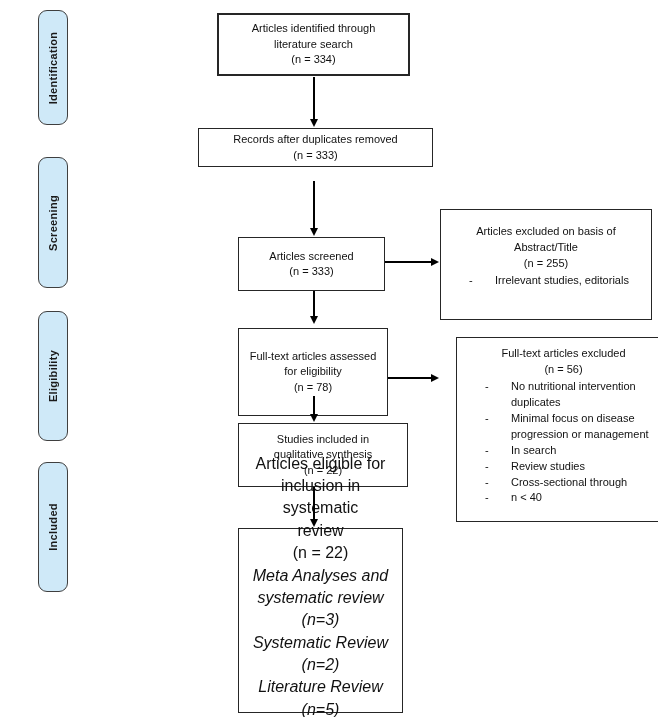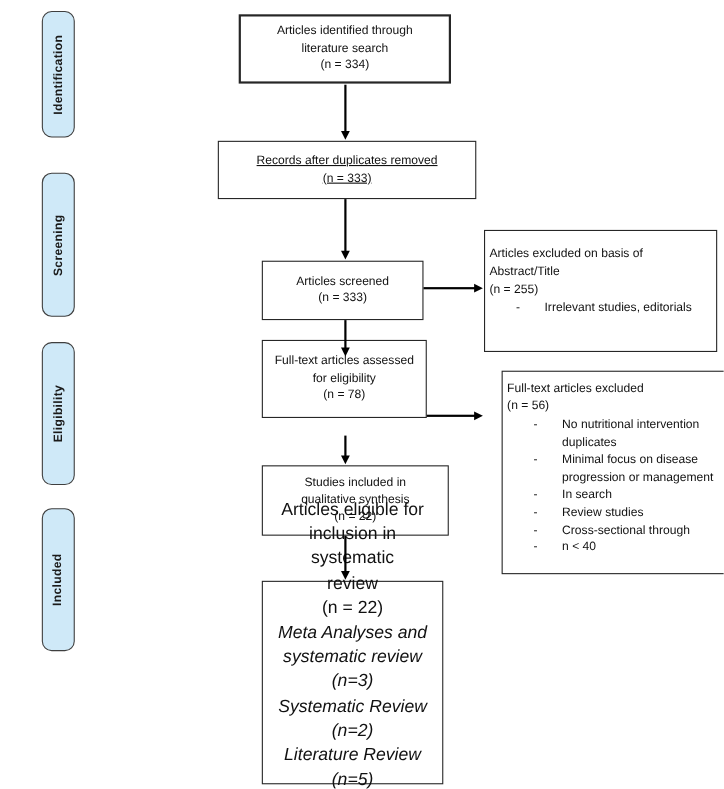--- a/index.html
+++ b/index.html
@@ -10,21 +10,21 @@
     display:flex;align-items:center;justify-content:center;box-sizing:border-box;}
   .stage-label span{transform:rotate(-90deg);white-space:nowrap;
     font-weight:bold;font-size:11px;letter-spacing:.3px;color:#1a1a1a;}
   .fbox{position:absolute;background:#fff;border:1.8px solid #262626;
     box-sizing:border-box;display:flex;flex-direction:column;
     align-items:center;justify-content:center;text-align:center;
     font-size:11px;line-height:1.4;padding:4px 6px;}
   .fbox .pre{white-space:pre-line;}
   .rbox{position:absolute;background:#fff;border:1.5px solid #262626;
     box-sizing:border-box;font-size:11px;line-height:1.45;padding:6px 4px;}
-  .rbox .rtitle{white-space:pre-line;}
+  .rbox .rtitle{text-align:center;white-space:pre-line;}
   .blist{margin-top:1px;}
   .brow{display:flex;align-items:flex-start;padding-left:24px;}
   .bdash{width:26px;flex:0 0 26px;}
   .btext{flex:1;padding-right:4px;}
   .italic{font-style:italic;}
   
   .arrow-v{position:absolute;width:10px;}
   .arrow-v .line{position:absolute;left:4.2px;top:0;bottom:6px;width:1.6px;background:#000;}
   .arrow-v .head{position:absolute;bottom:0;left:0.5px;width:0;height:0;
     border-left:4.5px solid transparent;border-right:4.5px solid transparent;
@@ -52,31 +52,31 @@
   <div class="stage-label" style="top:462px;height:130px;">
     <span>Included</span>
   </div>
 
   <div class="fbox" style="left:217px;top:13px;width:193px;height:63px;border-width:2px;">
     <div class="pre">Articles identified through
 literature search
 (n = 334)</div>
   </div>
 
-  <div class="fbox" style="left:198px;top:128px;width:235px;height:53px;text-decoration:underline;">
+  <div class="fbox" style="left:198px;top:128px;width:235px;height:39px;">
     <div class="pre">Records after duplicates removed
 (n = 333)</div>
   </div>
 
   <div class="fbox" style="left:238px;top:237px;width:147px;height:54px;">
     <div class="pre">Articles screened
 (n = 333)</div>
   </div>
 
-  <div class="fbox" style="left:238px;top:309px;width:150px;height:71px;text-align:center;">
+  <div class="fbox" style="left:238px;top:328px;width:150px;height:88px;text-align:center;">
     <div class="pre">Full-text articles assessed
 for eligibility
 (n = 78)</div>
   </div>
 
   <div class="fbox" style="left:238px;top:423px;width:170px;height:64px;">
     <div class="pre">Studies included in
 qualitative synthesis
 (n = 22)</div>
   </div>

